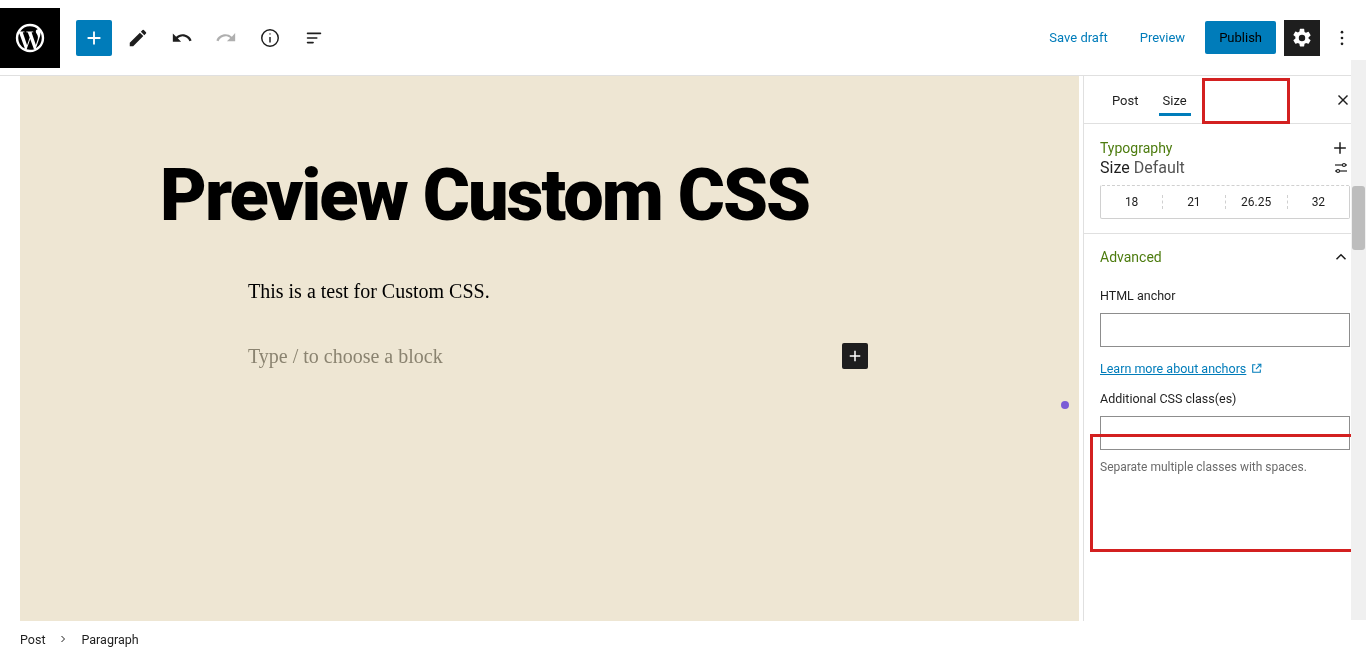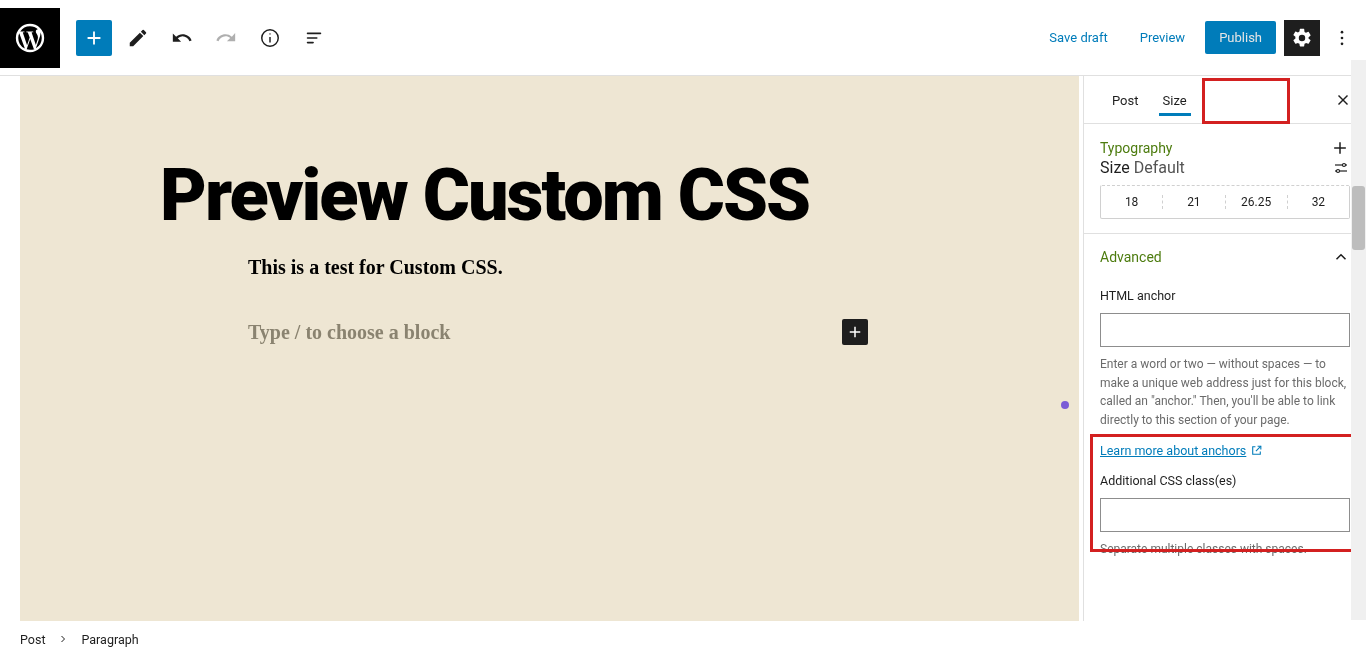--- a/index.html
+++ b/index.html
@@ -29,41 +29,41 @@
   .wp-logo svg { fill: #fff; width: 34px; height: 34px; }
   .tool-group { display: flex; align-items: center; padding-left: 16px; gap: 8px; }
   .icon-btn {
     width: 36px; height: 36px; display: flex; align-items: center; justify-content: center;
     border-radius: 2px; cursor: pointer; color: #1e1e1e;
   }
   .add-btn { background: #007cba; color: #fff; }
   .add-btn svg { fill: #fff; }
   .top-actions { margin-left: auto; display: flex; align-items: center; gap: 8px; padding-right: 10px; }
   .txt-link { color: #007cba; font-size: 13px; padding: 8px 12px; cursor: pointer; }
-  .publish-btn { background: #007cba; color: #e5e5e5; font-size: 13px; padding: 9px 14px; border-radius: 2px; cursor: pointer; }
+  .publish-btn { background: #007cba; color: #000000; font-size: 13px; padding: 9px 14px; border-radius: 2px; cursor: pointer; }
   .gear-btn { width: 36px; height: 36px; background: #1e1e1e; display: flex; align-items: center; justify-content: center; cursor: pointer; }
   .gear-btn svg { fill: #fff; }
   .more-vert { width: 28px; display: flex; align-items: center; justify-content: center; cursor: pointer; }
 
   .workspace { display: flex; height: 561px; }
   .canvas {
     flex: 1;
     background: #eee6d3;
     padding: 84px 40px 0 140px;
     position: relative;
     margin: 0 4px 0 20px;
   }
   .post-title {
     font-size: 72px;
     font-weight: 900;
     letter-spacing: -2px;
     line-height: 1;
     color: #000;
   }
-  .post-body { margin-top: 24px; margin-left: 88px; max-width: 620px; font-weight: bold; }
+  .post-body { margin-top: 48px; margin-left: 88px; max-width: 620px; }
   .body-text { font-family: Georgia, serif; font-size: 20px; color: #000; }
   .placeholder-row { display: flex; align-items: center; justify-content: space-between; margin-top: 40px; }
   .placeholder-text { font-family: Georgia, serif; font-size: 20px; color: #8a8370; }
   .inline-add {
     width: 26px; height: 26px; background: #1e1e1e; border-radius:2px; display: flex; align-items: center; justify-content: center; cursor: pointer;
   }
   .inline-add svg { fill: #fff; width: 18px; height: 18px; }
   .purple-dot { position:absolute; right:10px; top:325px; width:8px;height:8px;border-radius:50%;background:#7b5cd6;}
 
   .sidebar {
@@ -230,21 +230,20 @@
       <div class="panel-head" style="margin-bottom:22px;">
         <span class="panel-title">Advanced</span>
         <span>
           <svg width="18" height="18" viewBox="0 0 24 24" fill="none" stroke="#1e1e1e" stroke-width="2">
               <polyline points="6 15 12 9 18 15"></polyline>
             </svg>
         </span>
       </div>
       <label class="field-label">HTML anchor</label>
       <input class="text-input" type="text" style="">
-      <p class="help-text">Enter a word or two — without spaces — to make a unique web address just for this block, called an "anchor." Then, you'll be able to link directly to this section of your page.</p>
       <a class="anchor-link">
         <span>Learn more about anchors</span>
         <svg width="13" height="13" viewBox="0 0 24 24" fill="none" stroke="#007cba" stroke-width="2">
             <path d="M14 4h6v6"></path>
             <path d="M20 4l-9 9"></path>
             <path d="M19 14v5H5V5h5"></path>
           </svg>
       </a>
 
       <div class="css-block">

